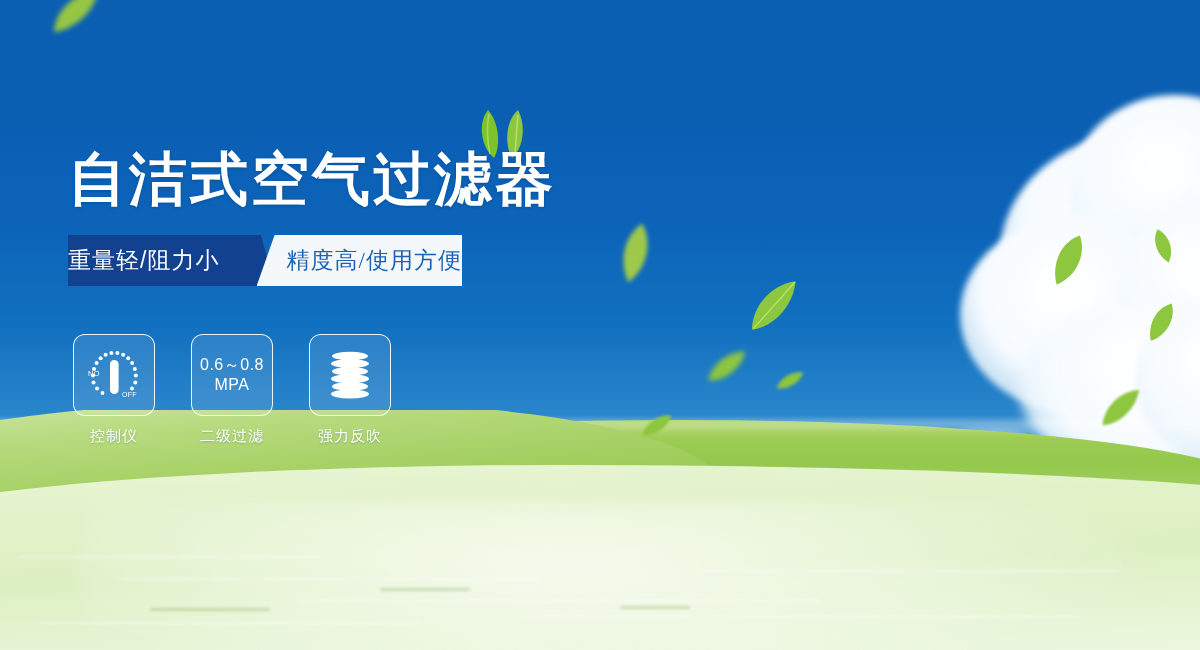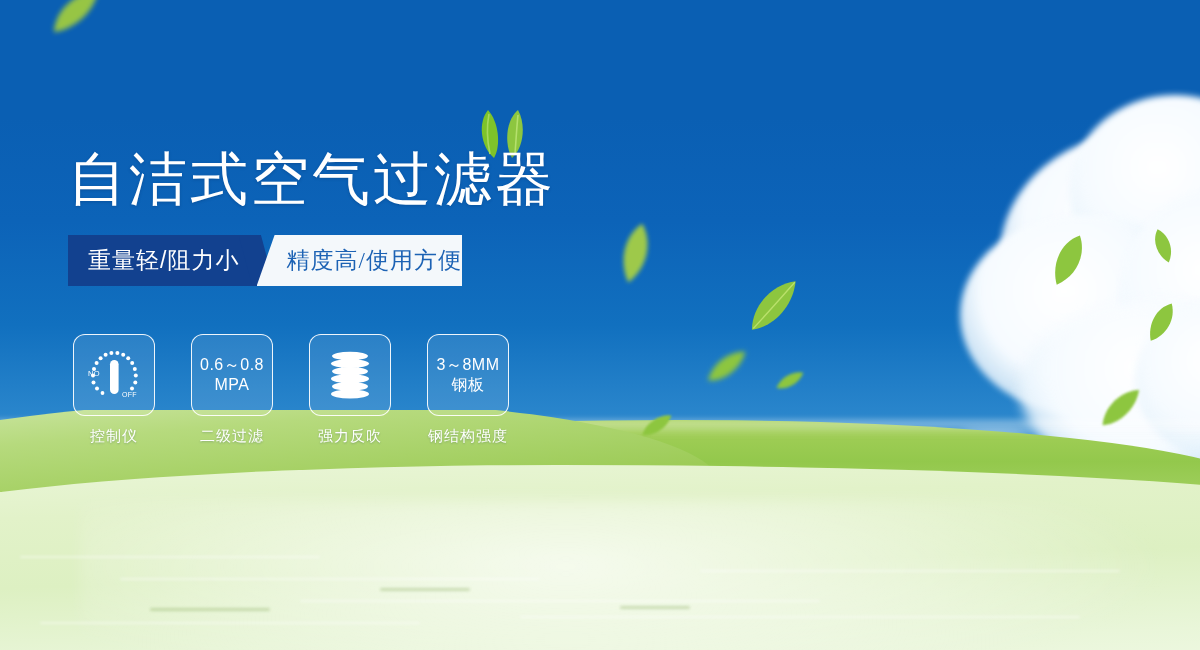--- a/index.html
+++ b/index.html
@@ -112,38 +112,38 @@
   
   .leaf{ position:absolute; }
   .leaf svg{ display:block; width:100%; height:100%; }
 
   
   .content{ position:absolute; inset:0; }
 
   .title{
     position:absolute; left:68px; top:146px;
     font-size:58px; line-height:66px; color:#ffffff;
-    letter-spacing:3px; font-weight:400; white-space:nowrap;
+    letter-spacing:3px; font-weight:700; white-space:nowrap;
     text-shadow:0 1px 3px rgba(0,40,90,0.28);
   }
 
   .sprout{ position:absolute; left:468px; top:108px; width:68px; height:52px; }
 
   
   .subbar{
     position:absolute; left:68px; top:235px;
     width:394px; height:51px; display:flex; overflow:hidden;
   }
   .sub-left{
     position:relative; width:206px; height:100%;
     background:#12418f; display:flex; align-items:center;
   }
   .sub-left-text{
     color:#ffffff; font-size:23px; letter-spacing:1px;
-    padding-left:20px; white-space:nowrap; font-weight:400;
+    white-space:nowrap; font-weight:400;
   }
   .sub-slash{
     position:absolute; right:-18px; top:0; width:36px; height:100%;
     background:#12418f;
     clip-path:polygon(0 0, 62% 0, 100% 100%, 38% 100%);
   }
   .sub-right{
     position:relative; flex:1; height:100%;
     background:#f4f8fb;
     clip-path:polygon(18px 0, 100% 0, 100% 100%, 0 100%);
@@ -368,24 +368,17 @@
               <ellipse cx="29" cy="25.2" rx="18" ry="4.3"></ellipse>
               <ellipse cx="29" cy="32.8" rx="19" ry="4.5"></ellipse>
               <ellipse cx="29" cy="40.4" rx="18" ry="4.3"></ellipse>
               <ellipse cx="29" cy="48" rx="19" ry="4.5"></ellipse>
             </g>
           </svg>
         </div>
         <div class="feat-label">强力反吹</div>
       </div>
 
-      <div class="feature">
-        <div class="feat-box">
-          <span class="feat-text">3～8MM</span>
-          <span class="feat-text">钢板</span>
-        </div>
-        <div class="feat-label">钢结构强度</div>
-      </div>
 
 
     </div>
   </div>
 </div>
 
 </body></html>

